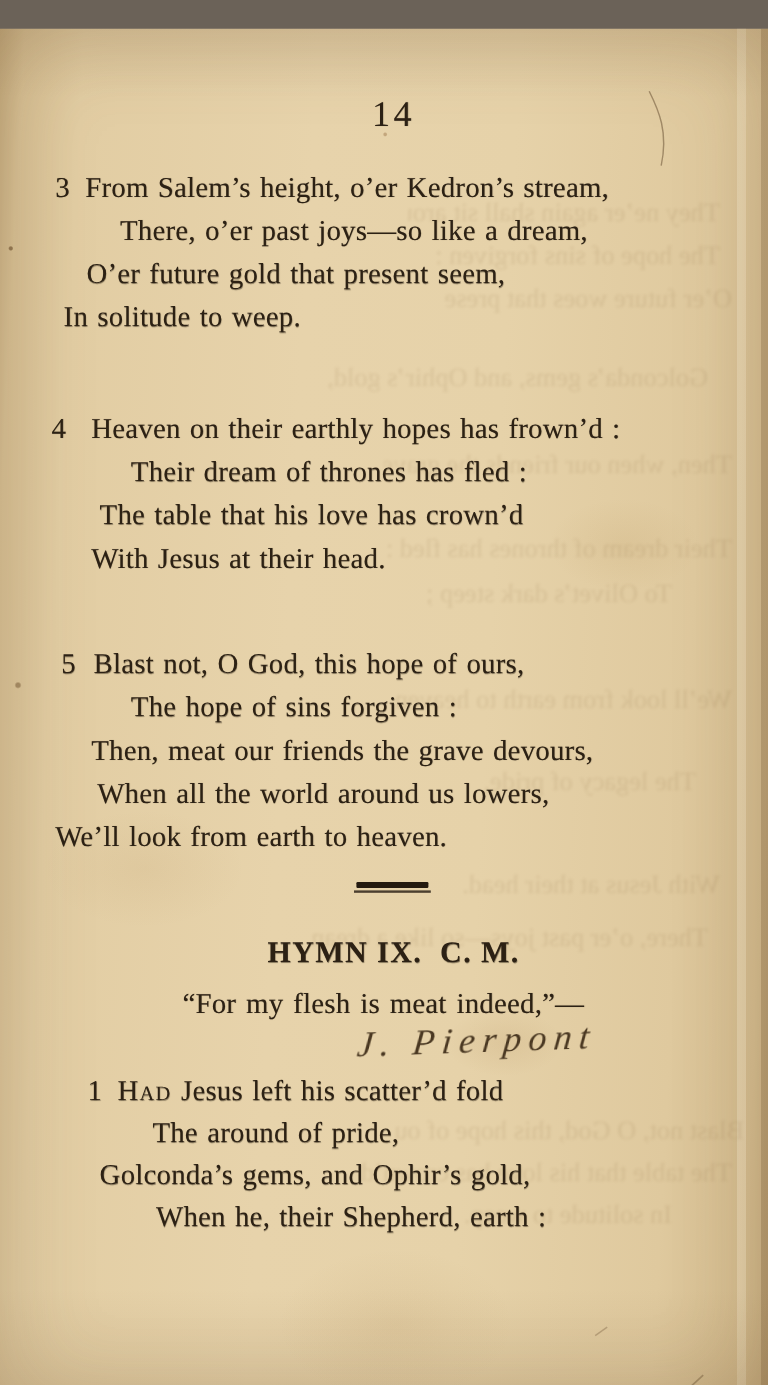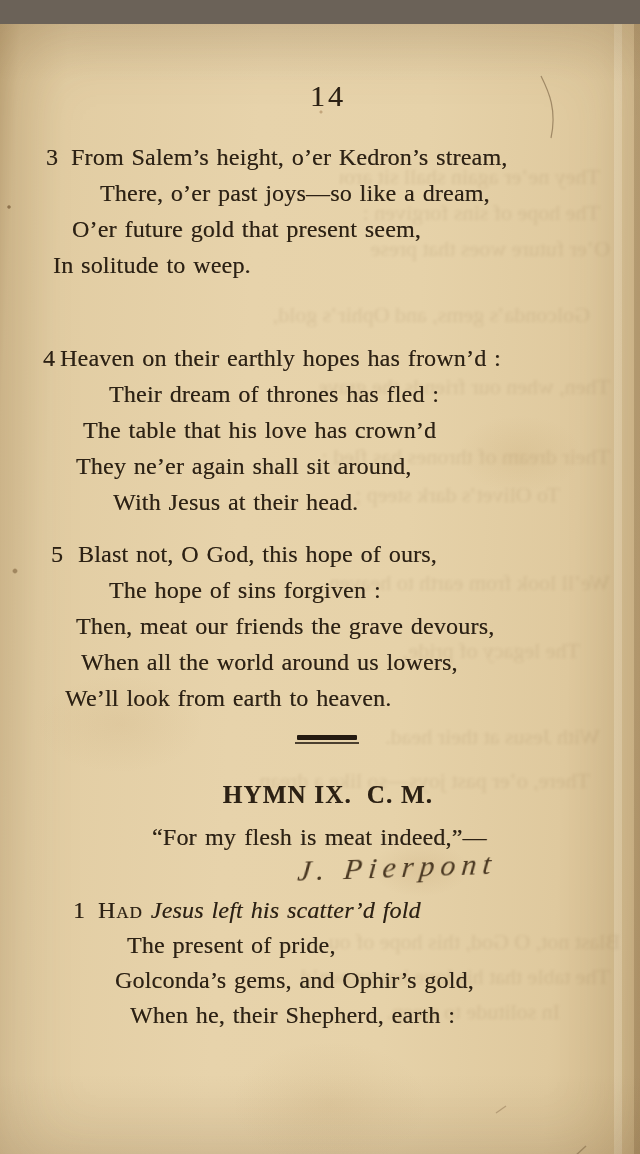--- a/index.html
+++ b/index.html
@@ -32,38 +32,38 @@
     letter-spacing:.2px;word-spacing:1.5px;}
   .vnum{position:absolute;top:0;}
   .ln{white-space:nowrap;}
   .v3{top:115px}.v3 .vnum{left:46px}
   .v3 .ln:nth-of-type(1){padding-left:71px}
   .v3 .ln:nth-of-type(2){padding-left:100px}
   .v3 .ln:nth-of-type(3){padding-left:72px}
   .v3 .ln:nth-of-type(4){padding-left:53px}
   .v3 .ln:nth-of-type(5){padding-left:98px}
   .v4{top:316px}.v4 .vnum{left:43px}
-  .v4 .ln:nth-of-type(1){padding-left:60px}
+  .v4 .ln:nth-of-type(1){padding-left:76px}
   .v4 .ln:nth-of-type(2){padding-left:109px}
   .v4 .ln:nth-of-type(3){padding-left:83px}
   .v4 .ln:nth-of-type(4){padding-left:76px}
   .v4 .ln:nth-of-type(5){padding-left:113px}
   .v5{top:512px}.v5 .vnum{left:51px}
   .v5 .ln:nth-of-type(1){padding-left:78px}
   .v5 .ln:nth-of-type(2){padding-left:109px}
   .v5 .ln:nth-of-type(3){padding-left:76px}
   .v5 .ln:nth-of-type(4){padding-left:81px}
-  .v5 .ln:nth-of-type(5){padding-left:65px}
+  .v5 .ln:nth-of-type(5){padding-left:46px}
   .hv1{top:869px;line-height:35px}.hv1 .vnum{left:73px}
   .hv1 .ln:nth-of-type(1){padding-left:98px}
   .hv1 .ln:nth-of-type(2){padding-left:127px}
-  .hv1 .ln:nth-of-type(3){padding-left:115px}
+  .hv1 .ln:nth-of-type(3){padding-left:83px}
   .hv1 .ln:nth-of-type(4){padding-left:130px}
   .lead{font-variant:small-caps;letter-spacing:1px;}
-  .lead + span{margin-left:.33em;font-style:italic;}
+  .lead + span{margin-left:.33em;}
   .divider{position:absolute;top:711px;left:297px;}
   .rule-thick{width:60px;height:5px;background:#241a10;border-radius:1px;}
   .rule-thin{width:64px;height:2px;background:rgba(36,26,16,.8);margin:2px 0 0 -2px;}
   .hymn-title{position:absolute;top:757px;left:8px;width:640px;text-align:center;
     font-size:25px;font-weight:700;letter-spacing:1.2px;white-space:pre;}
   .epigraph{position:absolute;top:800px;left:152px;font-size:24px;
     letter-spacing:.2px;word-spacing:2px;}
   .handwriting{position:absolute;top:830px;left:296px;
     font-style:italic;font-size:30px;letter-spacing:6px;
     color:var(--annotation,rgba(74,56,34,.85));
@@ -110,21 +110,20 @@
     <div class="ln">There, o’er past joys—so like a dream,</div>
     <div class="ln">O’er future gold that present seem,</div>
     <div class="ln">In solitude to weep.</div>
   </section>
 
   <section class="verse v4 ink">
     <span class="vnum">4</span>
     <div class="ln">Heaven on their earthly hopes has frown’d :</div>
     <div class="ln">Their dream of thrones has fled :</div>
     <div class="ln">The table that his love has crown’d</div>
-    <div class="ln">They ne’er again shall sit around,</div>
     <div class="ln">With Jesus at their head.</div>
   </section>
 
   <section class="verse v5 ink">
     <span class="vnum">5</span>
     <div class="ln">Blast not, O God, this hope of ours,</div>
     <div class="ln">The hope of sins forgiven :</div>
     <div class="ln">Then, meat our friends the grave devours,</div>
     <div class="ln">When all the world around us lowers,</div>
     <div class="ln">We’ll look from earth to heaven.</div>
@@ -137,21 +136,21 @@
 
   <h2 class="hymn-title ink" style="margin:0">HYMN IX.  C. M.</h2>
 
   <div class="epigraph ink">“For my flesh is meat indeed,”—</div>
 
   <div class="handwriting">J. Pierpont</div>
 
   <section class="verse hv1 ink">
     <span class="vnum">1</span>
     <div class="ln"><span class="lead">Had</span><span>Jesus left his scatter’d fold</span></div>
-    <div class="ln">The present of pride,</div>
+    <div class="ln">The around of pride,</div>
     <div class="ln">Golconda’s gems, and Ophir’s gold,</div>
     <div class="ln">When he, their Shepherd, earth :</div>
   </section>
 
   <svg class="marks" width="640" height="1154" viewBox="0 0 640 1154">
     <path d="M541,52 C549,68 557,86 551,114" fill="none" stroke="rgba(108,84,54,.55)" stroke-width="1.2"></path>
     <path d="M574,1133 L586,1122" fill="none" stroke="rgba(108,84,54,.45)" stroke-width="1.4"></path>
     <path d="M496,1089 L506,1082" fill="none" stroke="rgba(108,84,54,.35)" stroke-width="1.2"></path>
   </svg>
 

